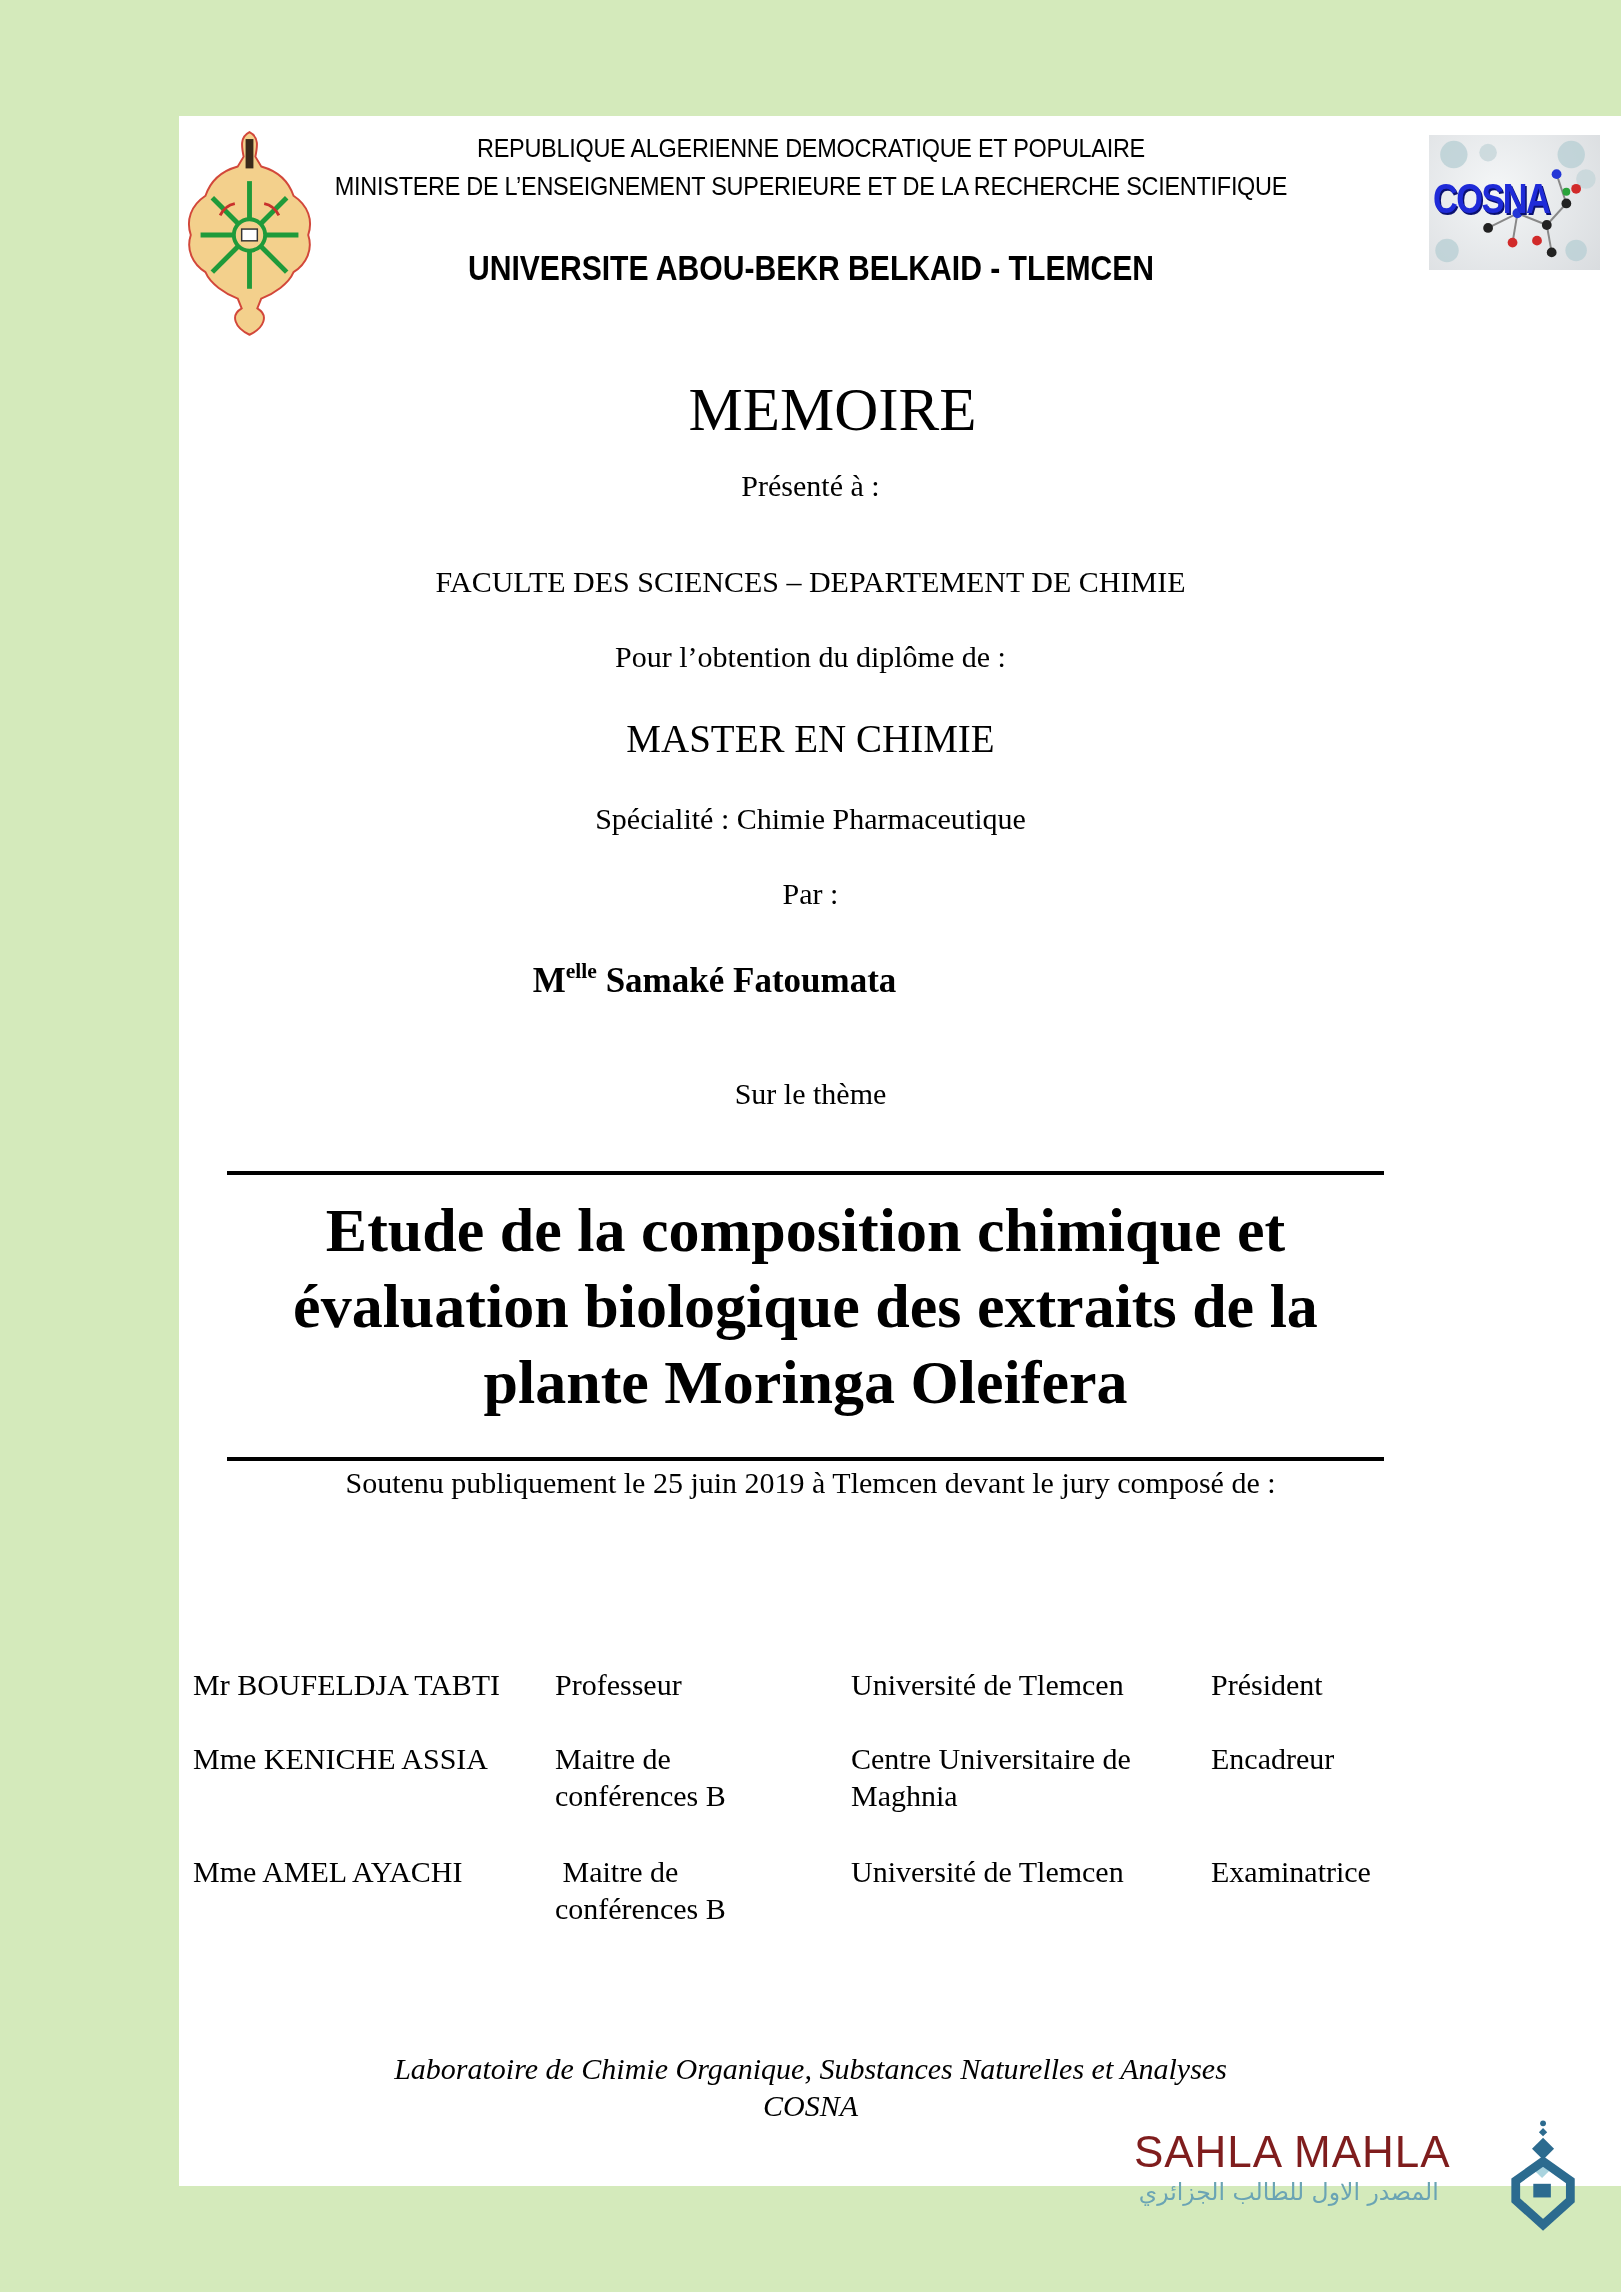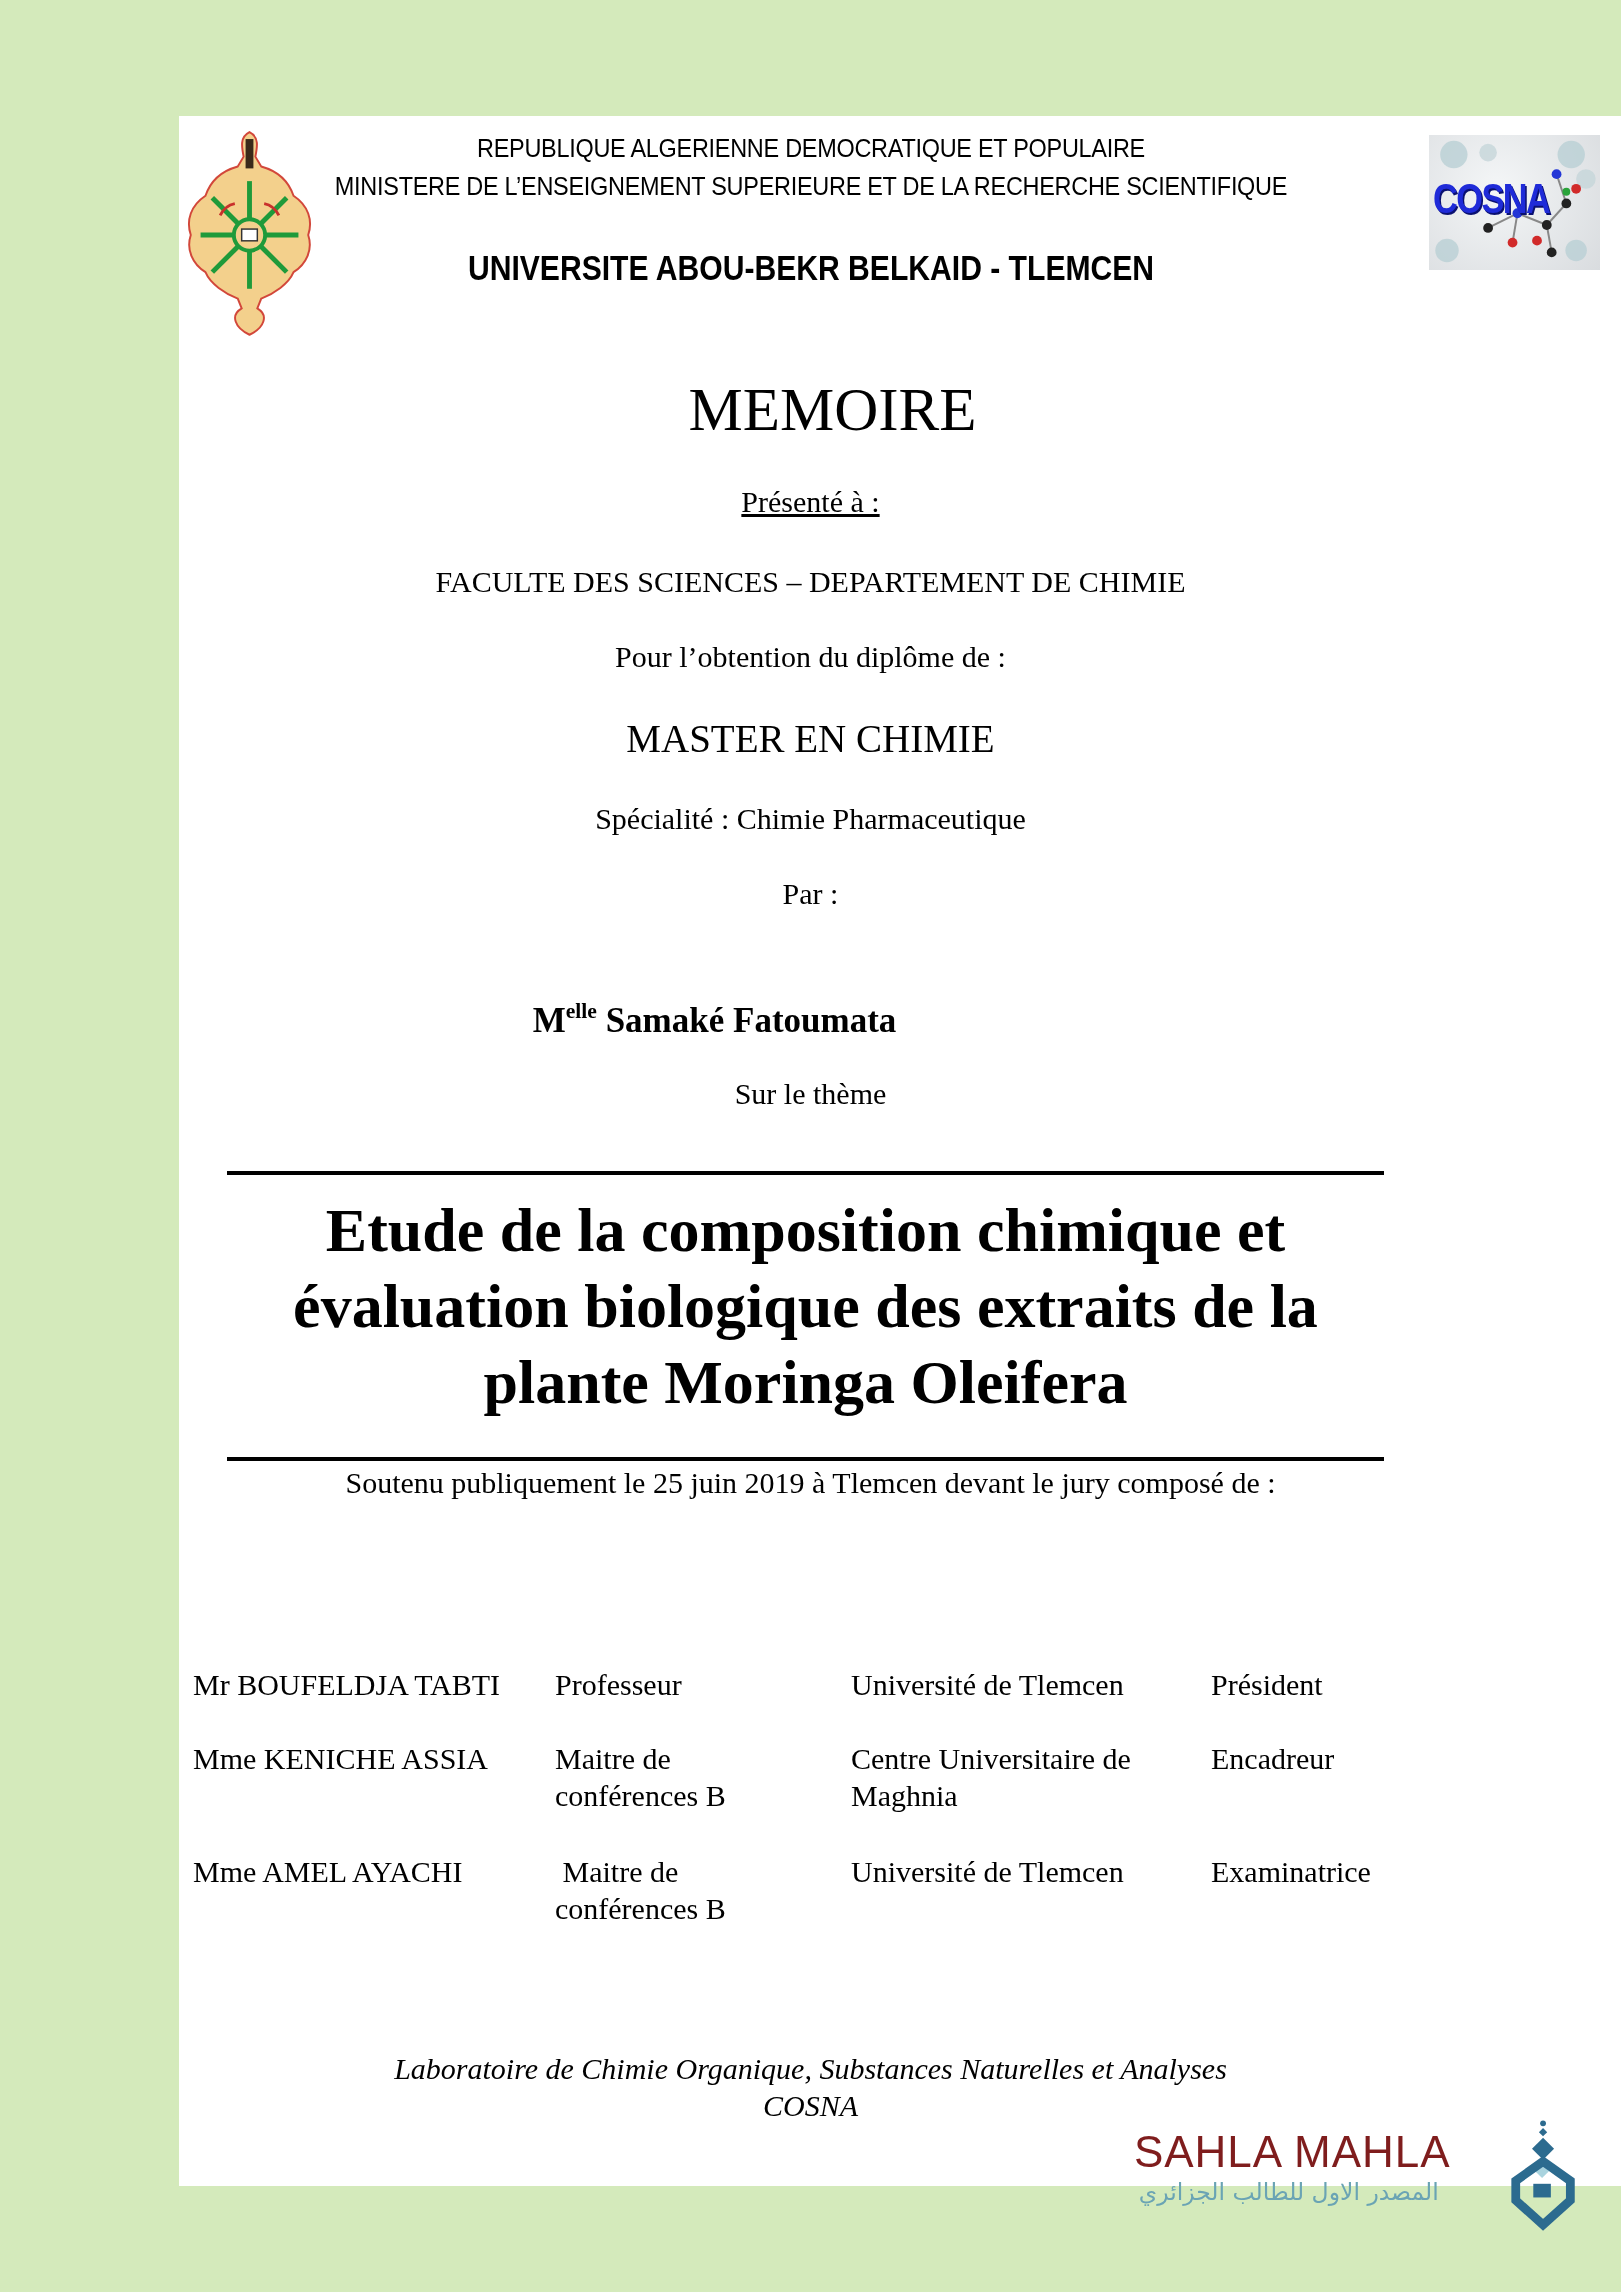--- a/index.html
+++ b/index.html
@@ -20,27 +20,27 @@
   .sans { font-family: "Liberation Sans", sans-serif; }
 
   
   .rep { left: 0; width: 1392px; top: 134px; font-size: 25.5px; line-height: 29px; letter-spacing: -0.3px; transform: scaleX(0.92); transform-origin: 50% 0; }
   .min { left: 0; width: 1392px; top: 172px; font-size: 25.5px; line-height: 29px; letter-spacing: -0.3px; transform: scaleX(0.92); transform-origin: 50% 0; }
   .univ { left: 0; width: 1392px; top: 247px; font-size: 35px; font-weight: bold; line-height: 41px; transform: scaleX(0.86); transform-origin: 50% 0; }
 
   .memoire { left: 0; width: 1621px; top: 370px; font-size: 61px; line-height: 80px; margin-left: 22px; }
   .t30 { font-size: 30px; line-height: 35px; left: 0; width: 1621px; }
   .t40 { font-size: 39px; line-height: 45px; left: 0; width: 1621px; }
-  .presente { top: 484px; text-decoration: underline; }
+  .presente { top: 468px; }
   .faculte { top: 564px; }
   .pour { top: 639px; }
   .master { top: 716px; }
   .spec { top: 801px; }
   .par { top: 876px; font-family: Liberation Serif, serif; }
-  .author { top: 991px; font-size: 35px; line-height: 41px; font-weight: bold; left: 0; width: 1429px; }
+  .author { top: 951px; font-size: 35px; line-height: 41px; font-weight: bold; left: 0; width: 1429px; }
   .author sup { font-size: 21.6px; vertical-align: 13.7px; font-weight: bold; }
   .theme { top: 1076px; }
 
   .rule { left: 227px; width: 1157px; height: 3.9px; background: #000; }
   .rule.top { top: 1171px; }
   .rule.bottom { top: 1457px; }
 
   .title { left: 227px; width: 1157px; top: 1192px; font-size: 62px; line-height: 76px; font-weight: bold; text-align: center; }
 
   .soutenu { top: 1465px; }

